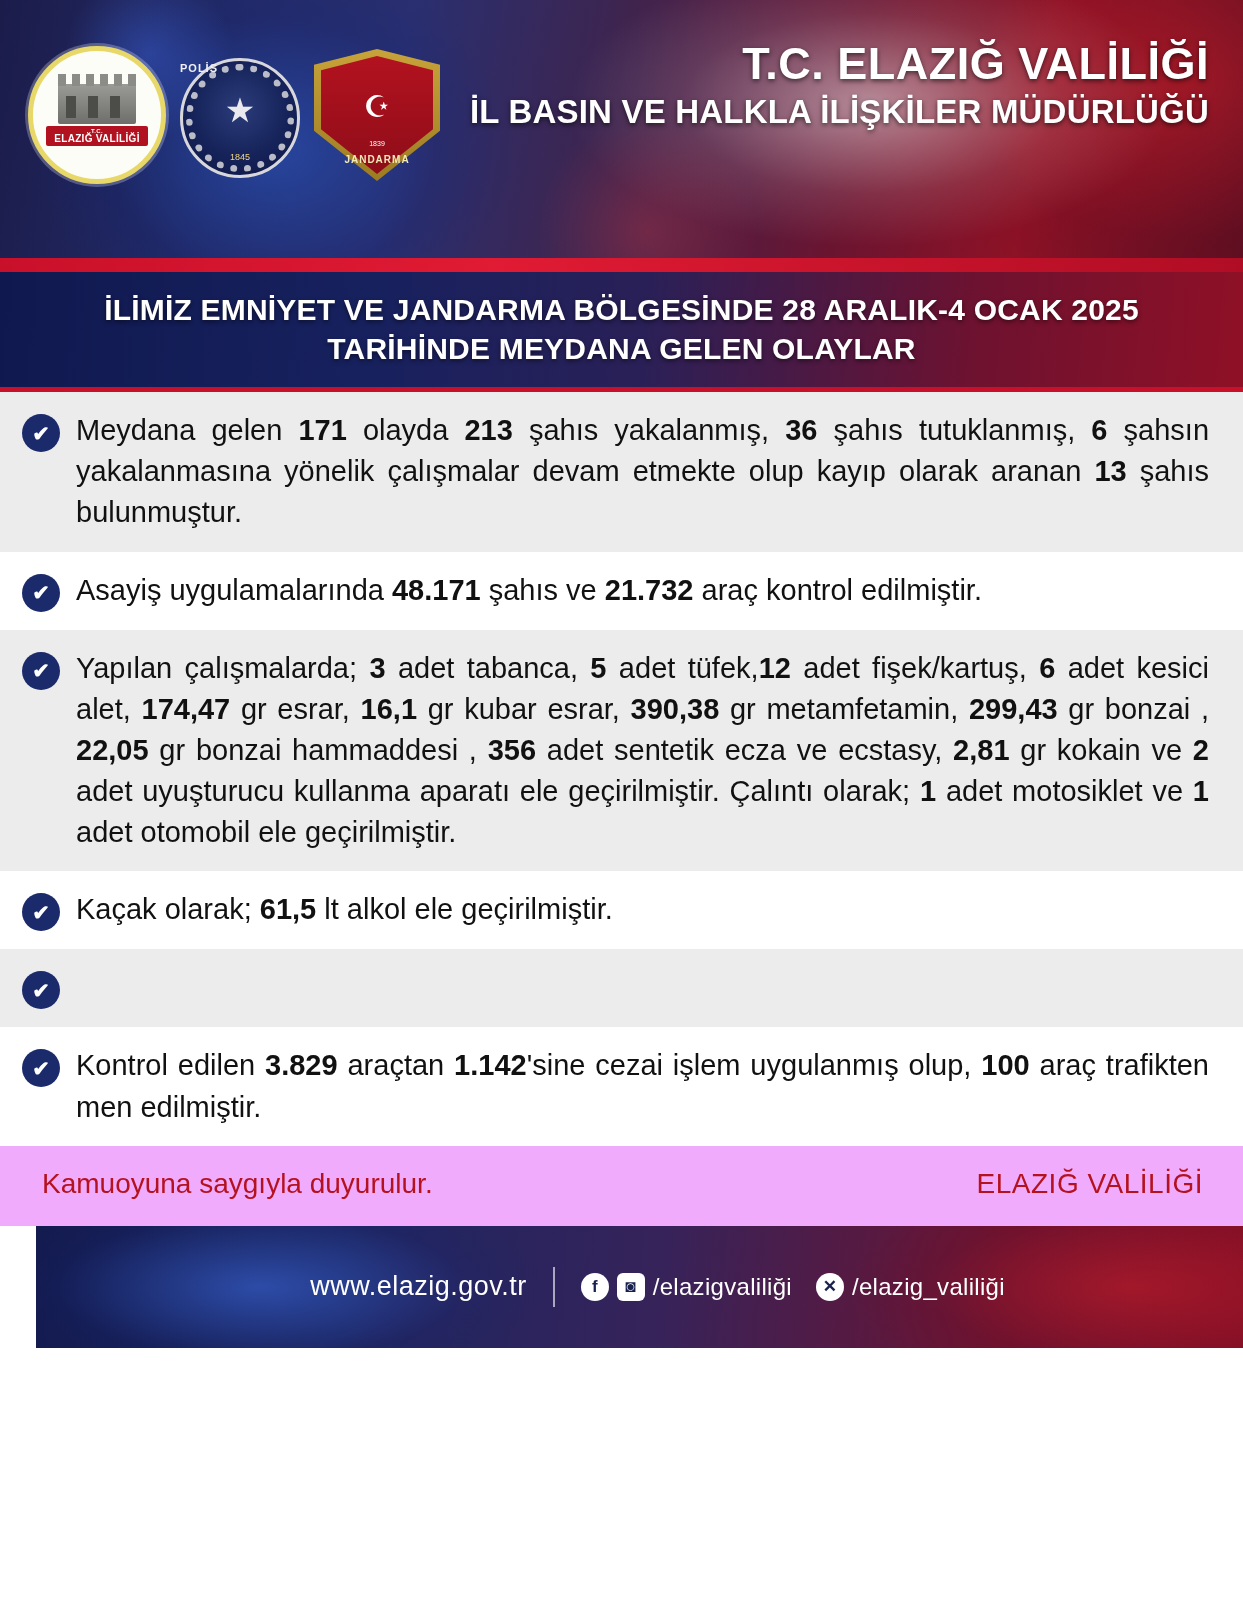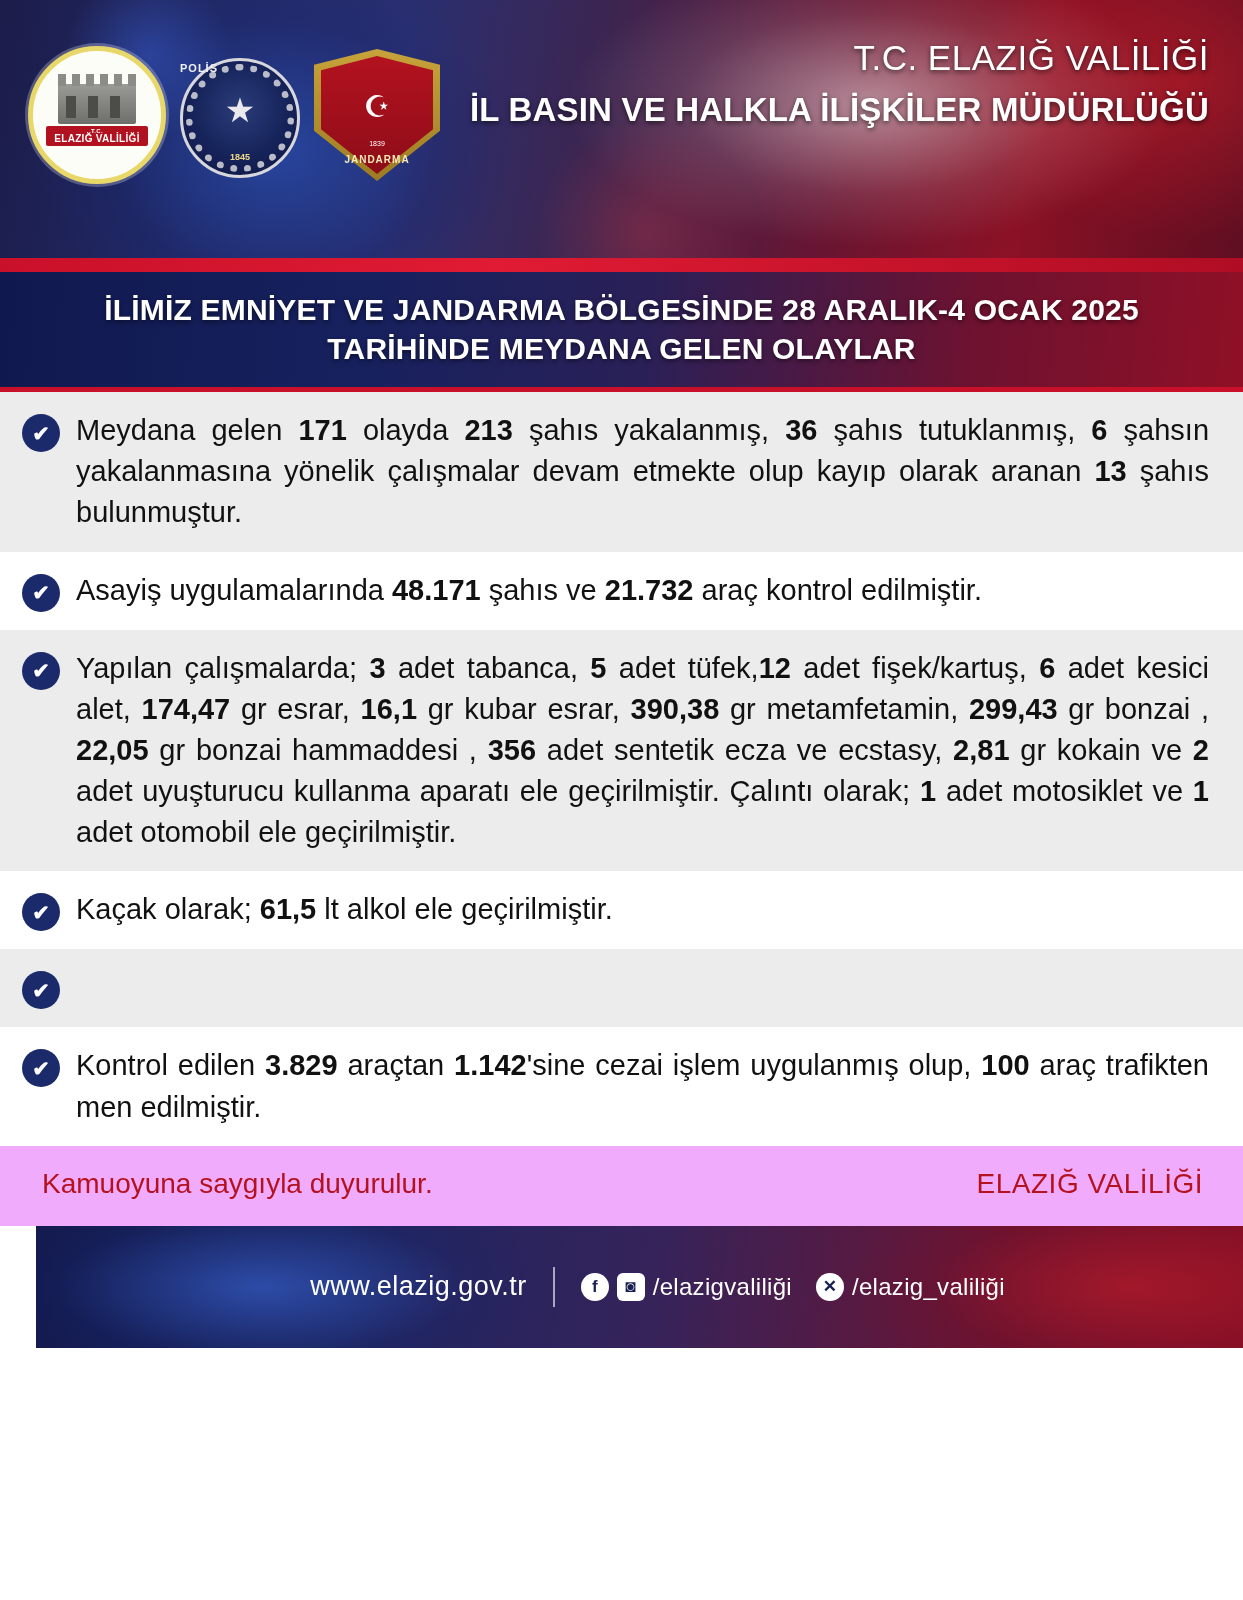--- a/index.html
+++ b/index.html
@@ -136,21 +136,21 @@
     font-size: 11px;
     font-weight: bold;
     letter-spacing: 1px;
   }
   .emb-polis .bottxt {
     position: absolute;
     left: 0; right: 0; bottom: 16px;
     text-align: center;
     color: #f0d98a;
     font-size: 9px;
-    font-weight: bold;
+    font-weight: normal;
   }
 
   
   .emb-jandarma {
     width: 126px; height: 132px;
     position: relative;
   }
   .emb-jandarma .shield {
     position: absolute; inset: 0;
     background: linear-gradient(#c8a33a, #9c7b22);
@@ -188,34 +188,34 @@
 
   .header-titles {
     position: absolute;
     right: 34px; top: 38px;
     text-align: right;
     z-index: 3;
     width: 780px;
   }
   .title-1 {
     color: #ffffff;
-    font-size: 35px;
-    font-weight: normal;
+    font-size: 45px;
+    font-weight: bold;
     letter-spacing: .5px;
     text-shadow: 0 2px 5px rgba(0,0,0,.6);
     line-height: 1.15;
   }
   .title-2 {
     color: #ffffff;
     font-size: 33px;
     font-weight: bold;
     letter-spacing: .2px;
     text-shadow: 0 2px 5px rgba(0,0,0,.6);
     line-height: 1.2;
-    margin-top: 12px;
+    margin-top: 2px;
   }
   .title-3 {
     color: #ffffff;
     font-size: 60px;
     font-weight: bold;
     letter-spacing: 0px;
     line-height: 1.05;
     margin-top: 6px;
     text-shadow:
       0 0 18px rgba(255,255,255,.45),

